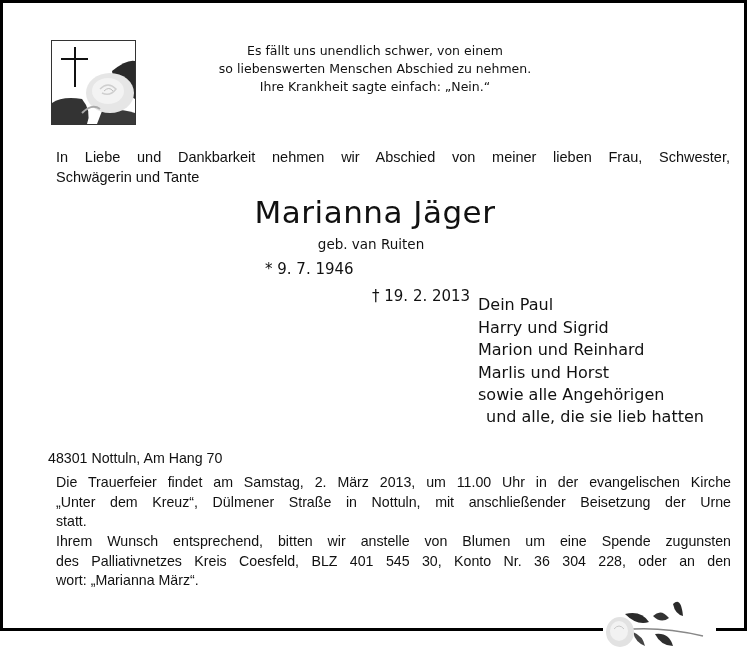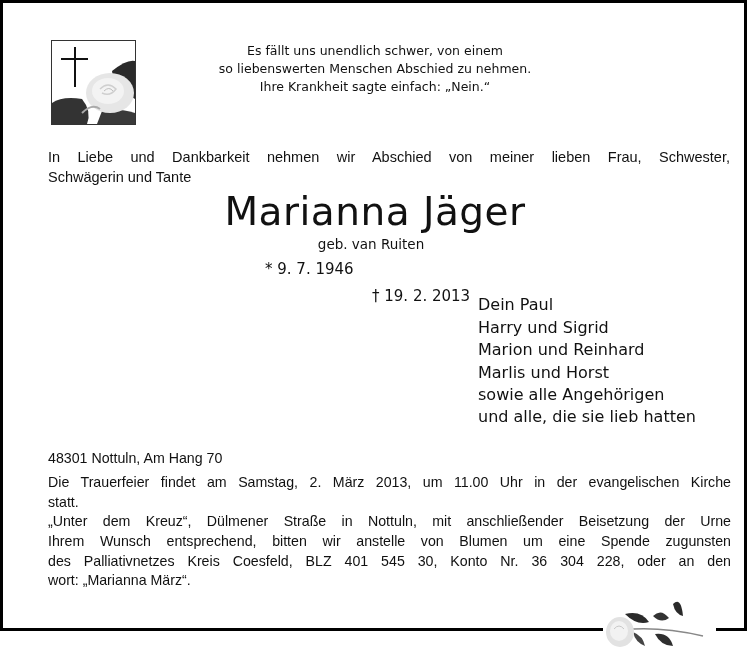--- a/index.html
+++ b/index.html
@@ -12,35 +12,35 @@
   .right-edge { position: absolute; left: 744px; top: 0; width: 3px; height: 631px; background: #000; }
 
   .photo { position: absolute; left: 51px; top: 40px; width: 83px; height: 83px;
            border: 1px solid #333; background: #fff; overflow: hidden; }
   .quote { position: absolute; left: 200px; top: 42px; width: 350px; text-align: center;
            font-size: 12.5px; line-height: 18px; letter-spacing: 0; }
   .intro { position: absolute; left: 48px; top: 147px; width: 682px; font-size: 14.5px;
            line-height: 20px; text-align: justify; text-align-last: left; font-family: "Liberation Sans Narrow","Liberation Sans", sans-serif; }
   .intro span { display:block; }
   .name { position: absolute; left: 0; width: 750px; top: 191px; text-align: center;
-          font-size: 39px; line-height: 42px; letter-spacing: 0.5px; }
+          font-size: 31px; line-height: 42px; letter-spacing: 0.5px; }
   .maiden { position: absolute; left: 0; width: 742px; top: 235px; text-align: center;
             font-size: 13.5px; line-height: 18px; }
   .dates { position: absolute; left: 265px; top: 259px; width: 240px; font-size: 15px; line-height: 20px; }
   .dates .born { position: absolute; left: 0; }
   .dates .died { position: absolute; left: 107px; margin-top: 27px; }
   .mourners { position: absolute; left: 478px; top: 294px; font-size: 16px; line-height: 22.5px; }
   .mourners div { white-space: nowrap; }
-  .mourners .tight { line-height: 19px; }
+  .mourners .tight { line-height: 19px; margin-left: 8px; }
   .body-text { position: absolute; left: 48px; width: 683px; font-size: 14.2px; line-height: 19.5px;
                font-family: "Liberation Sans", sans-serif; }
   .addr { top: 449px; }
   .p1 { top: 473px; text-align: justify; }
   .p2 { top: 532px; text-align: justify; }
-  .p-line { display: block; text-align: justify; text-align-last: justify; white-space: nowrap; }
+  .p-line { display: block; text-align: justify; text-align-last: justify; white-space: nowrap; margin-left: 8px; }
   .p-line.last { text-align-last: left; }
   .rose { position: absolute; left: 603px; top: 596px; width: 113px; height: 58px; }
 </style>
 </head>
 <body>
 
 <div class="frame"></div>
 <div class="right-edge"></div>
 <div class="bottom-line-left"></div>
 <div class="bottom-line-right"></div>
@@ -88,22 +88,22 @@
   <div>Marion und Reinhard</div>
   <div>Marlis und Horst</div>
   <div>sowie alle Angehörigen</div>
   <div class="tight">und alle, die sie lieb hatten</div>
 </div>
 
 <div class="body-text addr">48301 Nottuln, Am Hang 70</div>
 
 <div class="body-text p1">
   <span class="p-line">Die Trauerfeier findet am Samstag, 2. März 2013, um 11.00 Uhr in der evangelischen Kirche</span>
+  <span class="p-line">„Unter dem Kreuz“, Dülmener Straße in Nottuln, mit anschließender Beisetzung der Urne</span>
   <span class="p-line last">statt.</span>
-  <span class="p-line">„Unter dem Kreuz“, Dülmener Straße in Nottuln, mit anschließender Beisetzung der Urne</span>
 </div>
 
 <div class="body-text p2">
   <span class="p-line">Ihrem Wunsch entsprechend, bitten wir anstelle von Blumen um eine Spende zugunsten</span>
   <span class="p-line">des Palliativnetzes Kreis Coesfeld, BLZ 401 545 30, Konto Nr. 36 304 228, oder an den</span>
   <span class="p-line last">wort: „Marianna März“.</span>
 </div>
 
 <div class="rose">
   <svg width="113" height="58" viewBox="0 0 113 58">

